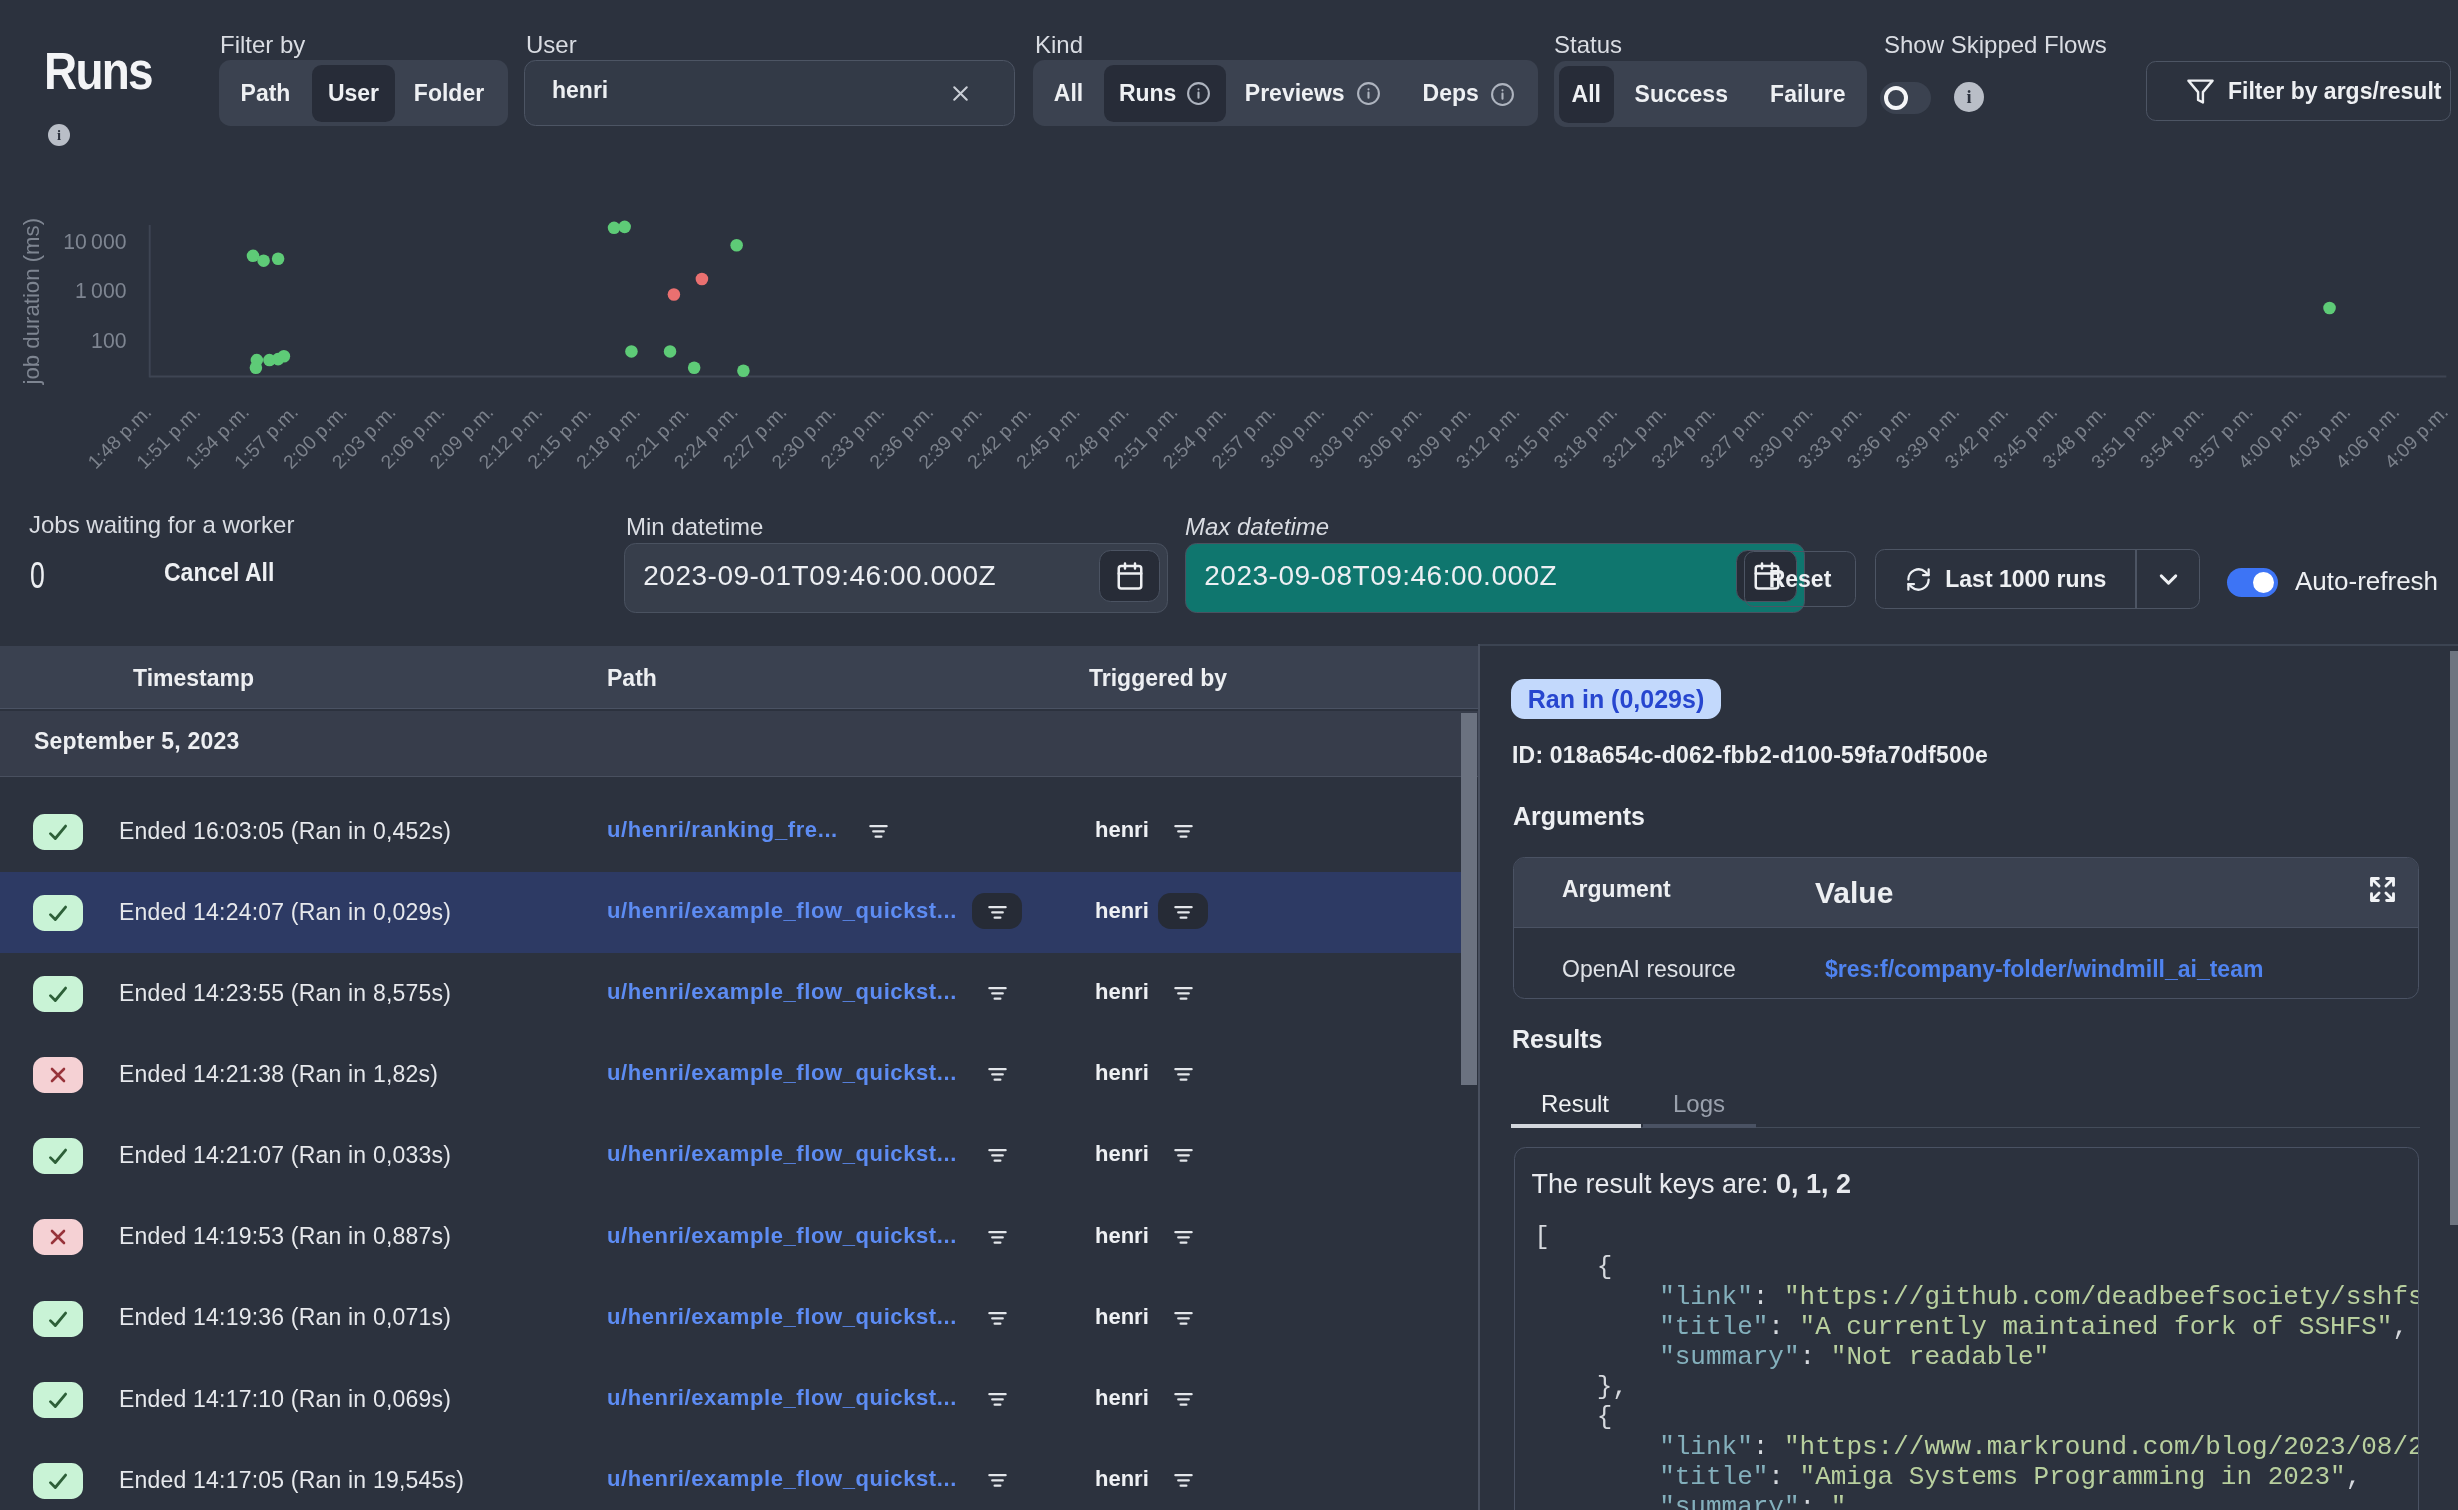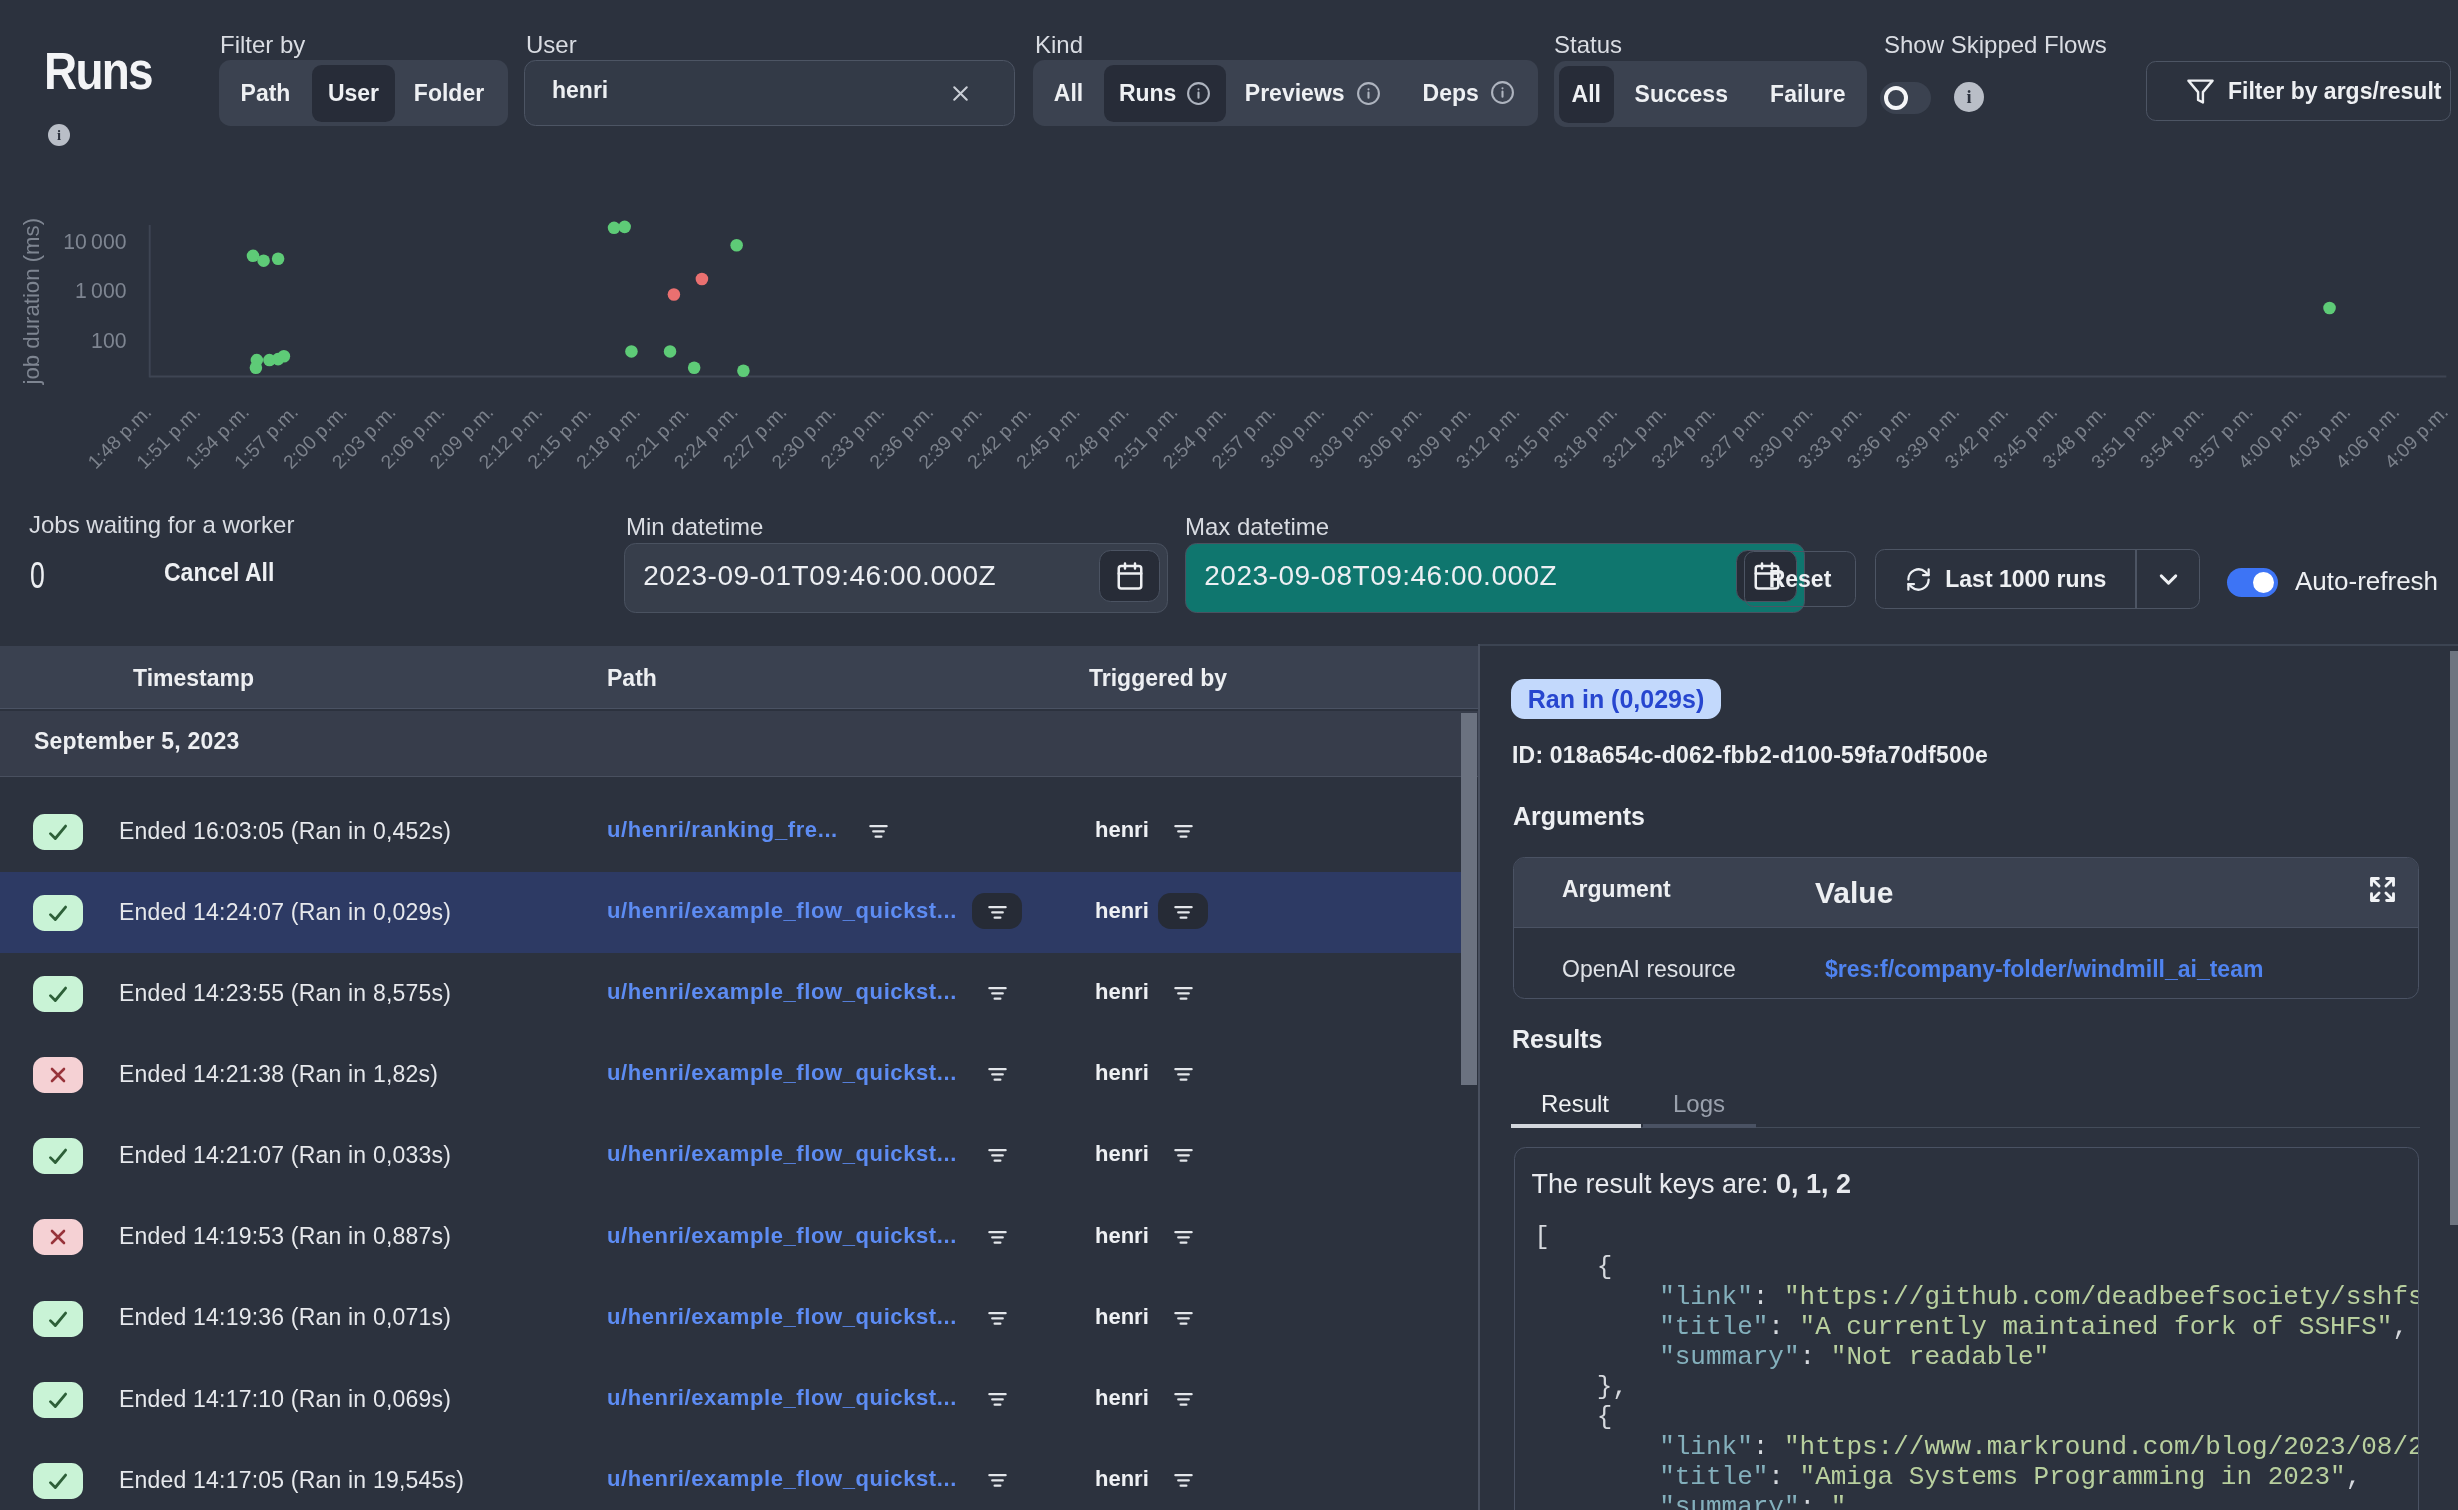--- a/index.html
+++ b/index.html
@@ -44,21 +44,21 @@
         <path d="M12 8h.01M12 11v5" stroke-linecap="round"></path>
       </svg>
   </div>
   <div style="width:174px; display:flex; align-items:center; justify-content:center; gap:11.6px;">
     <span class="btxt">Previews</span>
     <svg width="25" height="25" viewBox="0 0 24 24" fill="none" stroke="#aeb4bf" stroke-width="2">
         <circle cx="12" cy="12" r="10"></circle>
         <path d="M12 8h.01M12 11v5" stroke-linecap="round"></path>
       </svg>
   </div>
-  <div style="width:138px; display:flex; align-items:flex-start; justify-content:center; gap:11.6px;">
+  <div style="width:138px; display:flex; align-items:flex-end; justify-content:center; gap:11.6px;">
     <span class="btxt">Deps</span>
     <svg width="25" height="25" viewBox="0 0 24 24" fill="none" stroke="#aeb4bf" stroke-width="2">
         <circle cx="12" cy="12" r="10"></circle>
         <path d="M12 8h.01M12 11v5" stroke-linecap="round"></path>
       </svg>
   </div>
 </div>
 
 <div class="abs lbl" style="left:1554px; top:31px;">Status</div>
 <div class="abs grp" style="left:1554px; top:61px; width:313px;">
@@ -167,21 +167,21 @@
 <div class="abs" style="left:624px; top:543px; width:544px; height:70px; background:#373e4b; border:1.9px solid #4a5260; border-radius:11.6px;">
   <div class="abs" style="left:18.3px; top:16.4px; font-size:28px; letter-spacing:0.5px; color:#edeff3;">2023-09-01T09:46:00.000Z</div>
   <div class="abs" style="right:6.8px; top:5.8px; width:61px; height:52px; background:#272c37; border:1.9px solid #4b5362; border-radius:11.6px; display:flex; align-items:center; justify-content:center;">
     <svg width="30" height="30" viewBox="0 0 24 24" fill="none" stroke="#eef0f3" stroke-width="2" stroke-linecap="round" stroke-linejoin="round">
         <rect x="3" y="4" width="18" height="18" rx="2"></rect>
         <path d="M16 2v4M8 2v4M3 10h18"></path>
       </svg>
   </div>
 </div>
 
-<div class="abs lbl" style="left:1185px; top:513px;">Max datetime</div>
+<div class="abs lbl" style="left:1185px; top:513px;font-style:italic;">Max datetime</div>
 <div class="abs" style="left:1185px; top:543px; width:620px; height:70px; background:#0f766e; border:1.9px solid #4a5260; border-radius:11.6px;">
   <div class="abs" style="left:18.3px; top:16.4px; font-size:28px; letter-spacing:0.5px; color:#edeff3;">2023-09-08T09:46:00.000Z</div>
   <div class="abs" style="right:6.8px; top:5.8px; width:61px; height:52px; background:#272c37; border:1.9px solid #4b5362; border-radius:11.6px; display:flex; align-items:center; justify-content:center;">
     <svg width="30" height="30" viewBox="0 0 24 24" fill="none" stroke="#eef0f3" stroke-width="2" stroke-linecap="round" stroke-linejoin="round">
         <rect x="3" y="4" width="18" height="18" rx="2"></rect>
         <path d="M16 2v4M8 2v4M3 10h18"></path>
       </svg>
   </div>
 </div>
 

